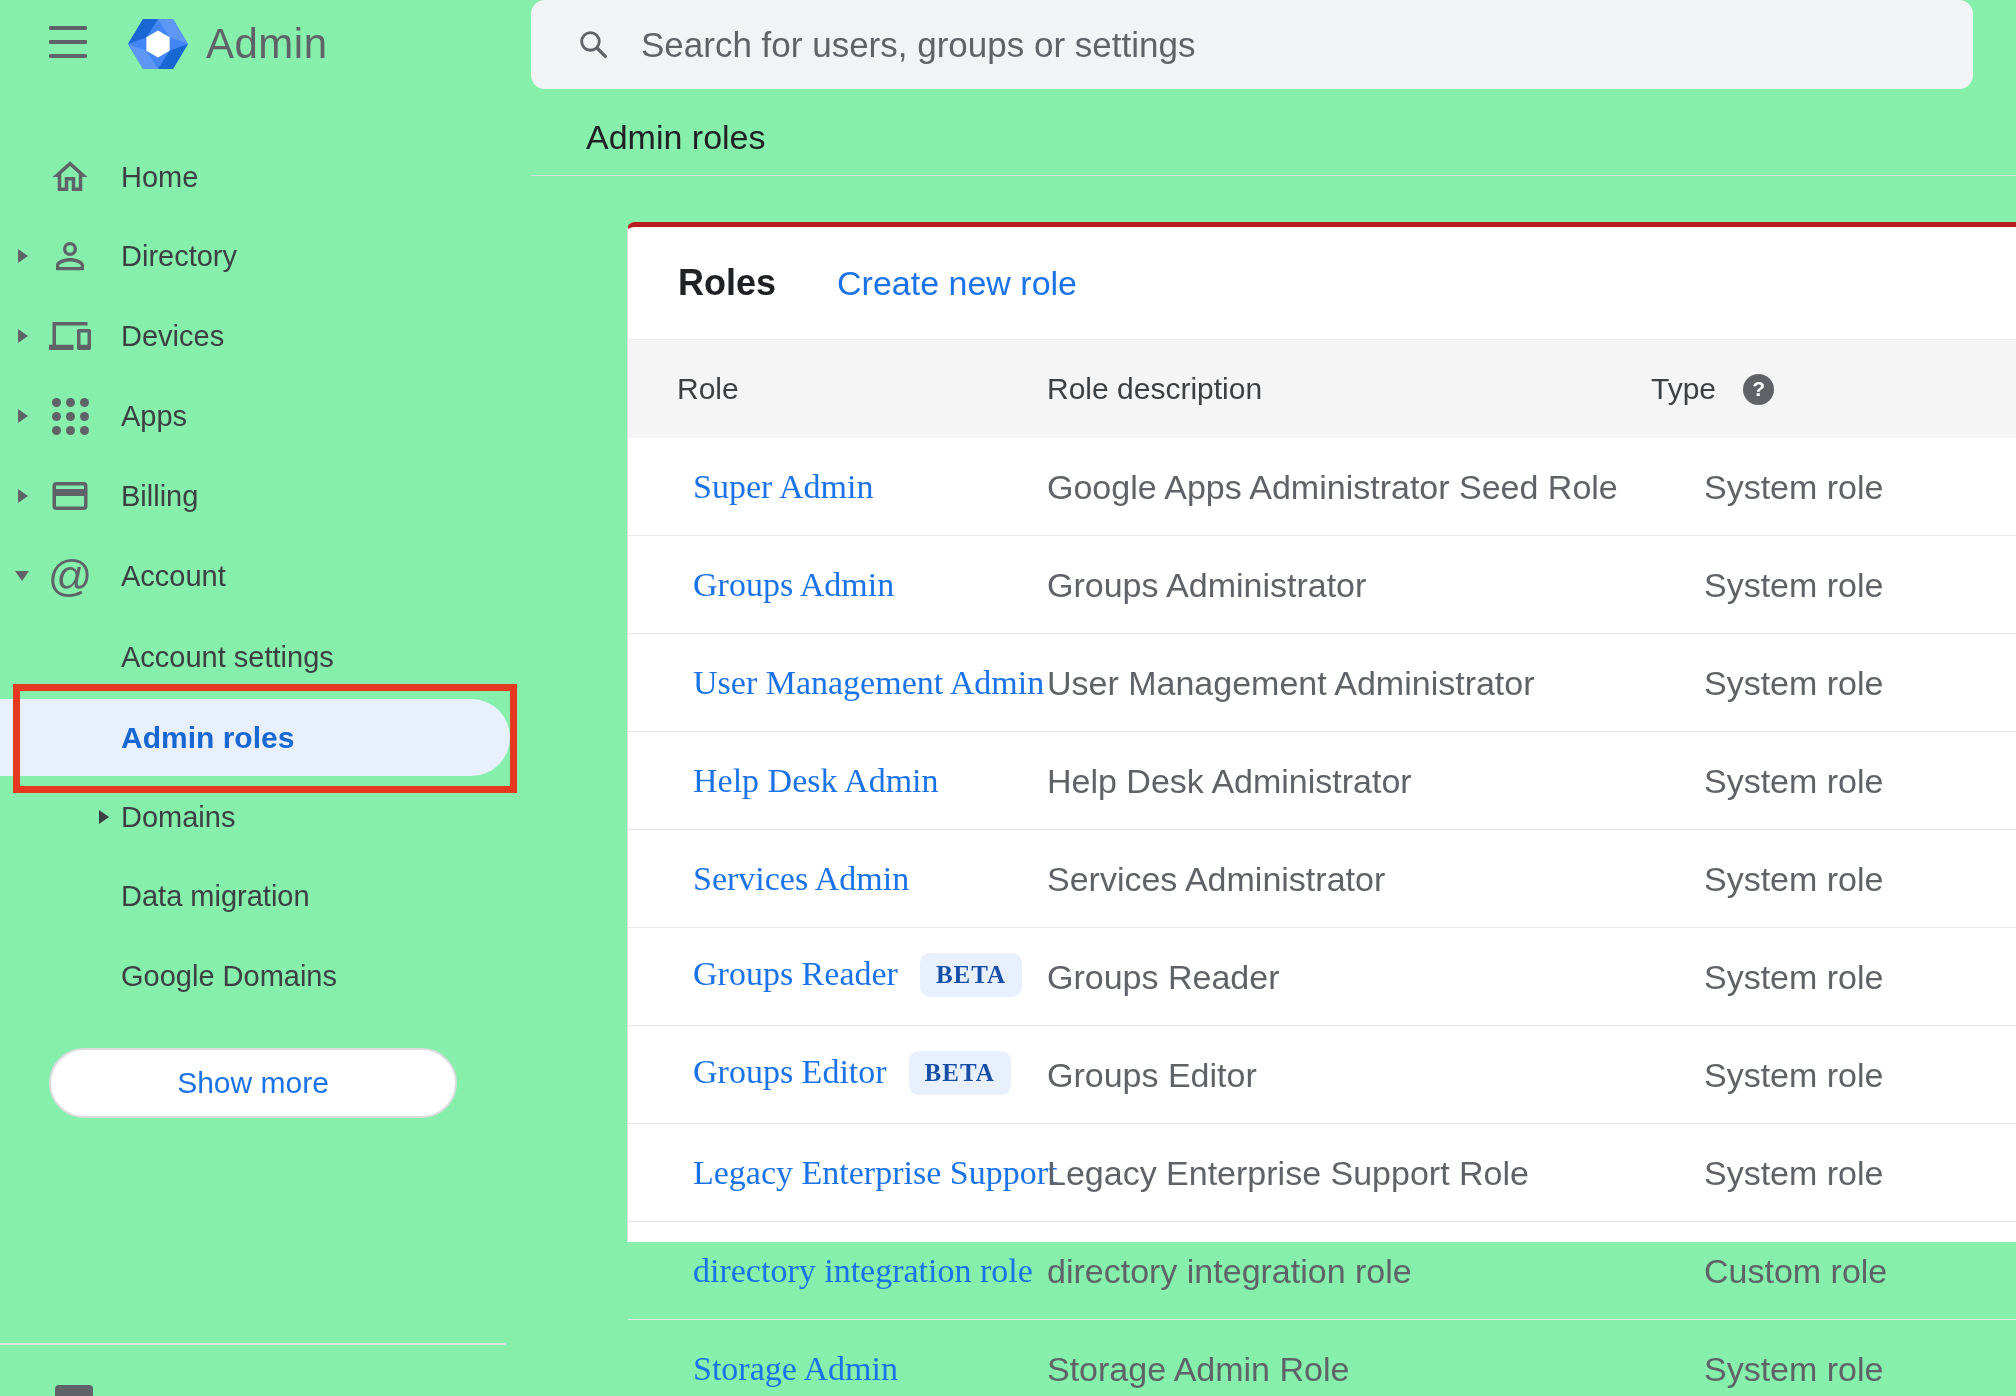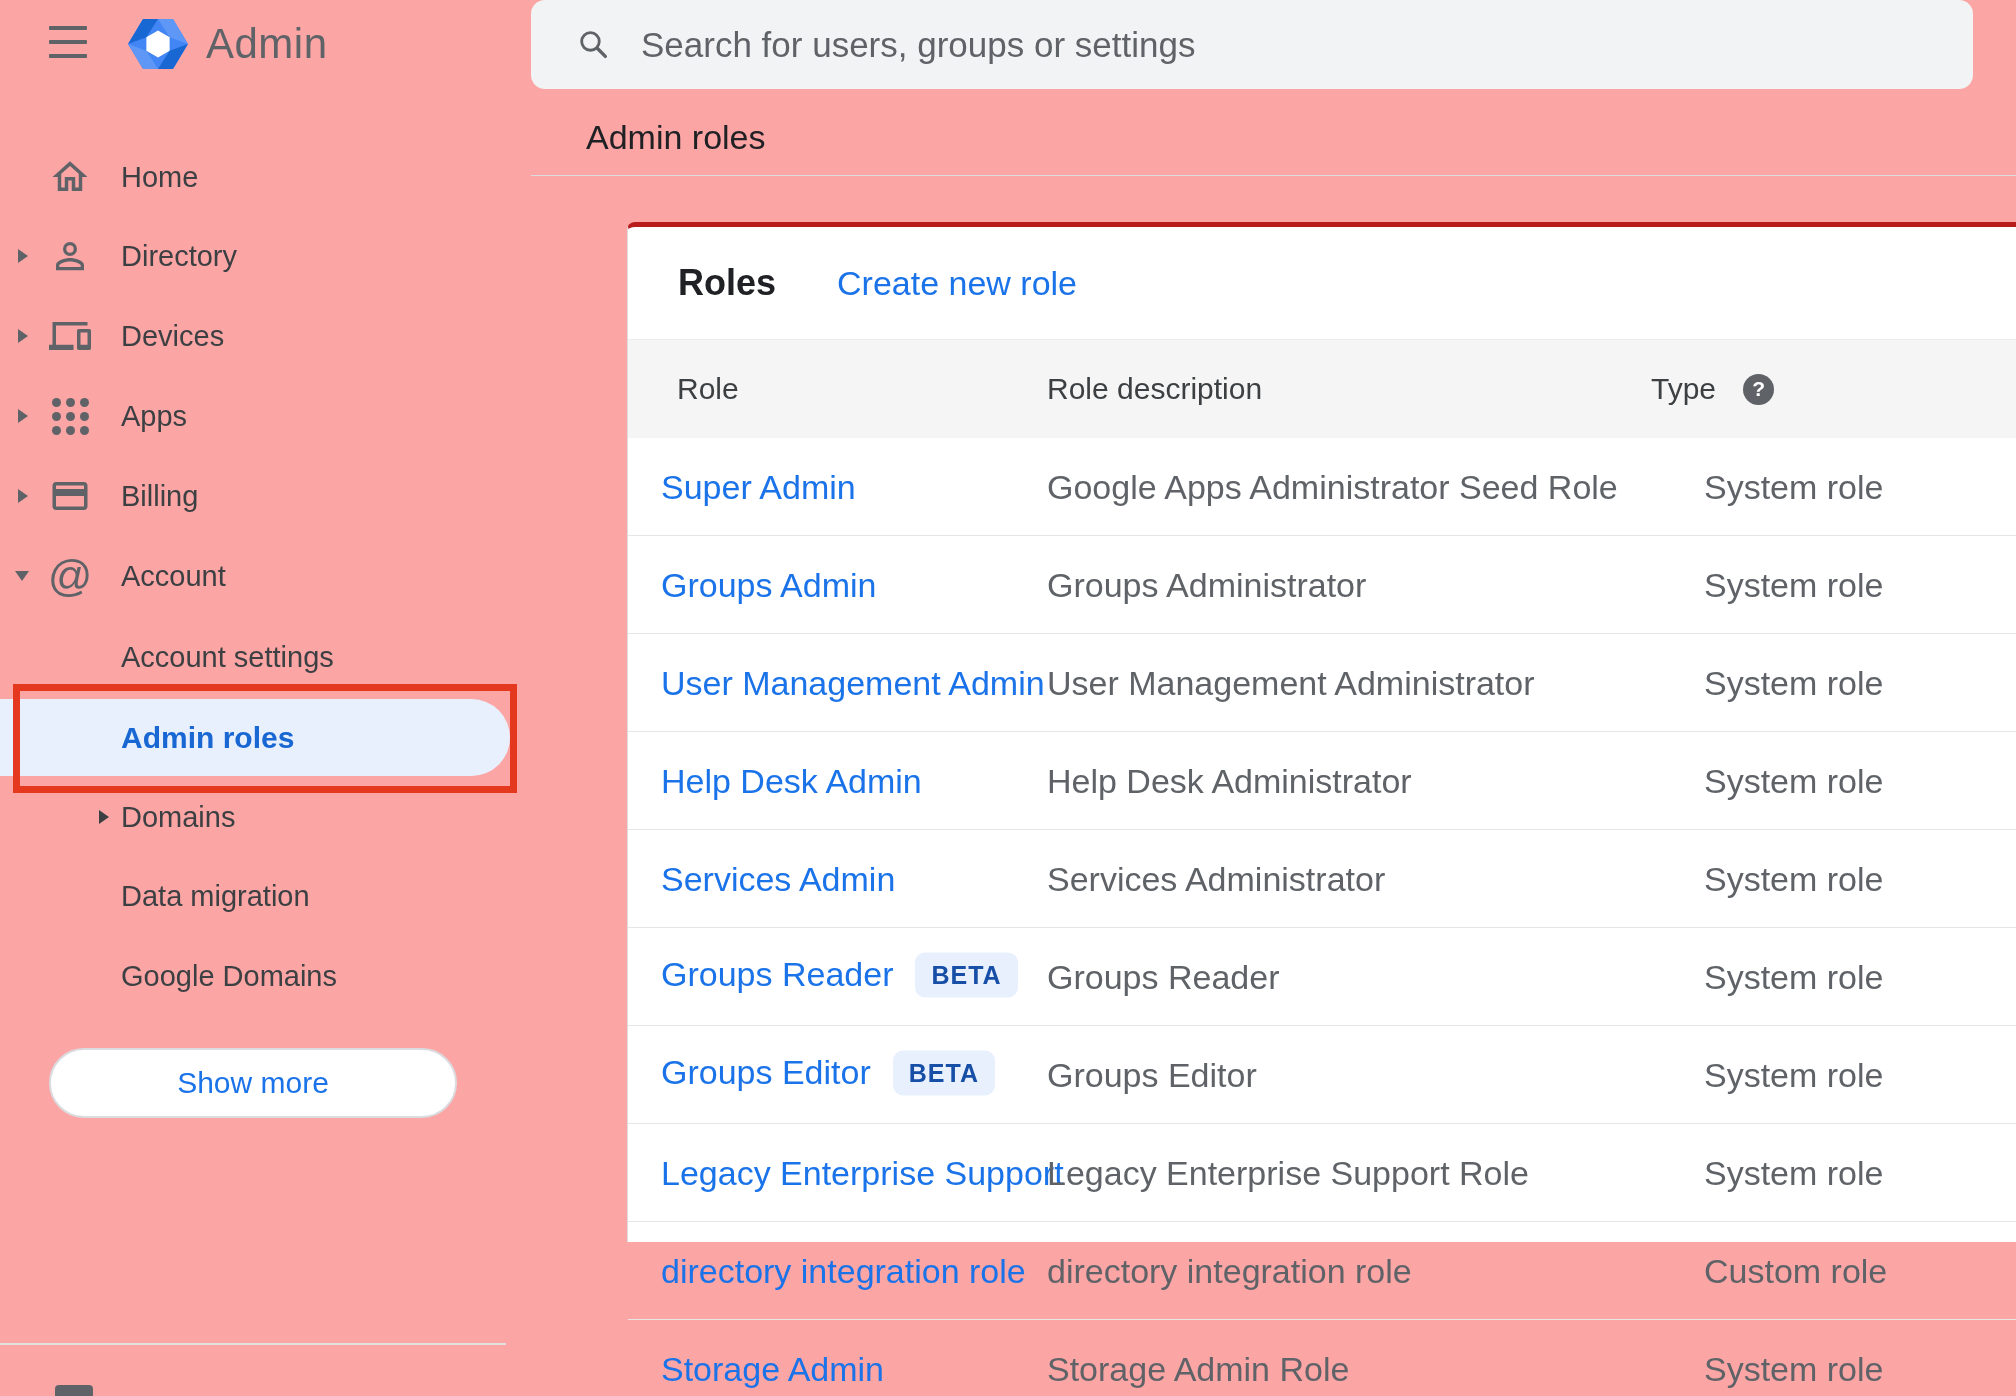--- a/index.html
+++ b/index.html
@@ -1,18 +1,18 @@
 <!DOCTYPE html>
 <html><head>
 <meta charset="utf-8">
 <style>
   * { margin:0; padding:0; box-sizing:border-box; }
   html,body { width:2016px; height:1396px; background:#fff; overflow:hidden;
               font-family:"Liberation Sans","DejaVu Sans",sans-serif; }
-  .app { position:relative; width:2016px; height:1396px; background:#fca5a5; }
+  .app { position:relative; width:2016px; height:1396px; background:#86efac; }
 
   
   .hamburger { position:absolute; left:49px; top:26px; width:40px; height:32px;
                display:flex; flex-direction:column; justify-content:space-between; cursor:pointer; }
   .hamburger span { display:block; width:38px; height:4px; background:#5f6368; border-radius:1px; }
   .logo { position:absolute; left:127px; top:15px; display:flex; align-items:center; }
   .logo svg { width:62px; height:58px; }
   .logo-text { margin-left:17px; font-size:42px; color:#5f6368; letter-spacing:0.5px; }
 
   .searchbar { position:absolute; left:531px; top:0; width:1442px; height:89px;
@@ -74,21 +74,21 @@
   .th { position:absolute; top:50%; transform:translateY(-50%); font-size:30px; color:#3c4043; }
   .th-role { left:49px; }
   .th-desc { left:419px; }
   .th-type { left:1023px; display:flex; align-items:center;text-align:center; }
   .help-icon { display:inline-flex; margin-left:27px; width:31px; height:31px; border-radius:50%;
                background:#5f6368; color:#fff; font-size:21px; font-weight:700;
                align-items:center; justify-content:center; cursor:pointer; }
 
   .trow { position:relative; height:98px; border-bottom:1px solid #e6e6e6; }
   .td { position:absolute; top:50%; transform:translateY(-50%); white-space:nowrap; }
-  .td-role { left:33px; font-size:34px; color:#1a73e8; }
+  .td-role { left:65px; font-size:34px; color:#1a73e8;font-family:Liberation Serif, serif; }
   .td-role a { color:#1a73e8; text-decoration:none; cursor:pointer; }
   .td-desc { left:419px; font-size:34px; color:#5f6368; }
   .td-type { left:1076px; font-size:34px; color:#5f6368; }
   .beta { display:inline-block; margin-left:22px; padding:8px 16px; background:#e8f0fe;
           color:#174ea6; font-size:25px; font-weight:700; letter-spacing:1px;
           border-radius:10px; vertical-align:middle; transform:translateY(-2px); }
 </style>
 </head>
 <body>
 

